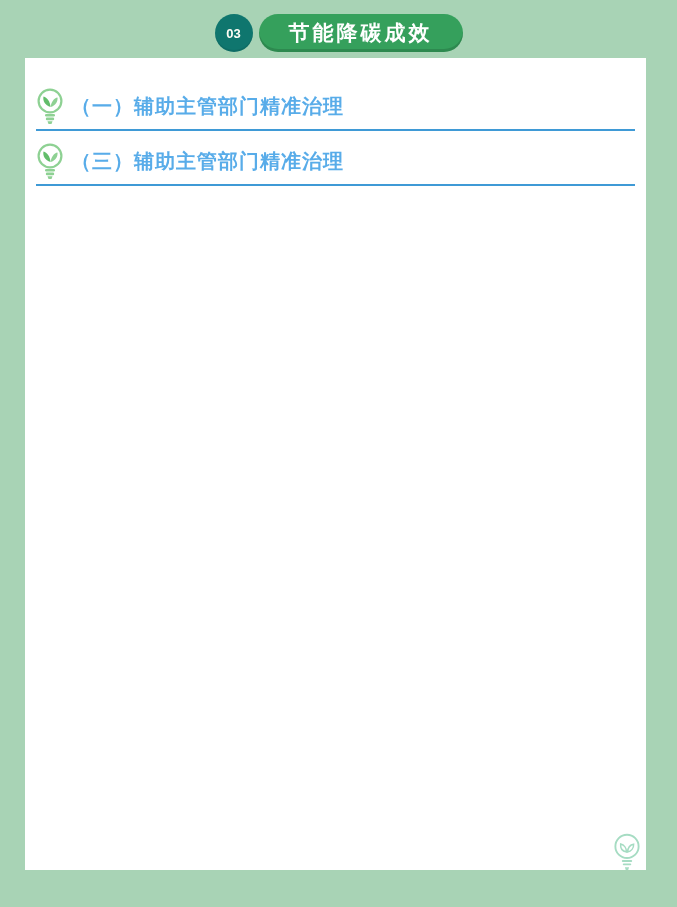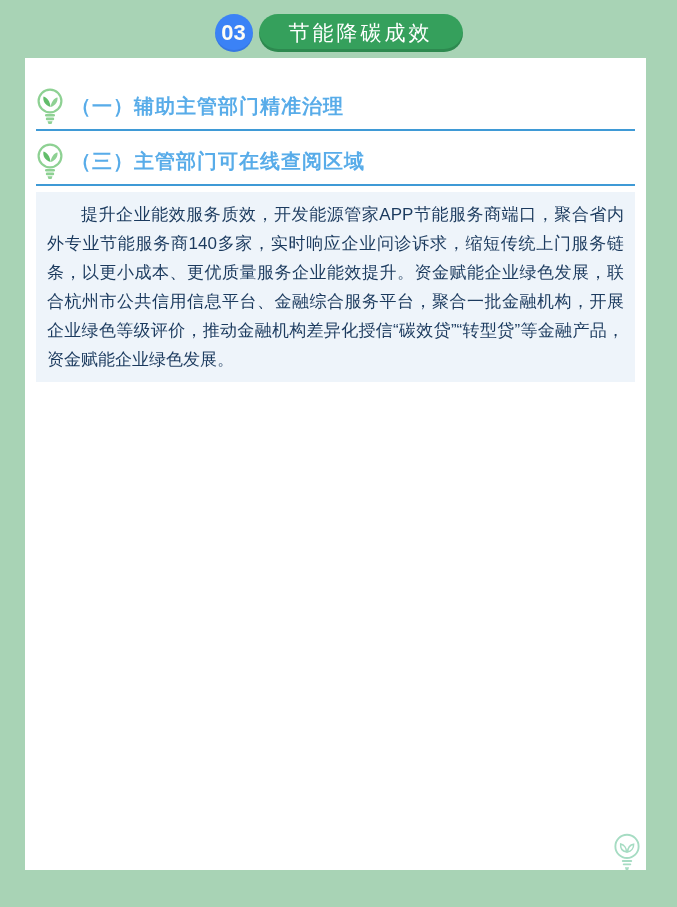--- a/index.html
+++ b/index.html
@@ -11,29 +11,29 @@
     overflow:hidden;
   }
 
   
   .badge-row {
     position:absolute; top:14px; left:0; width:100%;
     display:flex; justify-content:center; align-items:center; gap:6px;
   }
   .badge-num {
     width:38px; height:38px; border-radius:50%;
-    background:#3b82f6; color:#fffdf5;
-    font-weight:bold; font-size:22px;
+    background:#0f766e; color:#fffdf5;
+    font-weight:bold; font-size:13px;
     display:flex; align-items:center; justify-content:center;
     box-shadow: inset 0 -2px 0 rgba(0,0,0,.08);
   }
   .badge-pill {
     height:38px; padding:0 30px; border-radius:19px;
     background:#35a05c; color:#ffffff;
-    font-weight:normal; font-size:21px; letter-spacing:3px;
+    font-weight:bold; font-size:21px; letter-spacing:3px;
     display:flex; align-items:center;
     box-shadow: inset 0 -3px 0 rgba(0,0,0,.14);
   }
 
   
   .card {
     position:absolute; left:25px; top:58px;
     width:621px; height:812px;
     background:#ffffff;
   }
@@ -95,23 +95,22 @@
     <div class="section">
       <div class="sec-head">
         <svg class="sec-icon" viewBox="0 0 26 36" width="26" height="36">
           <circle cx="13" cy="13" r="11.4" fill="#ffffff" stroke="#8ed193" stroke-width="2.2"></circle>
           <path d="M13.5 19 C13 13 10 9.5 6.5 8.5 C5.5 12.5 8 17.5 13.5 19 Z" fill="#62bd6a"></path>
           <path d="M13.5 19 C14.5 13.5 17 10 20.5 9.5 C21 13.5 18.5 17.8 13.5 19 Z" fill="#8ed193"></path>
           <rect x="8" y="26" width="10" height="2.6" rx="1.3" fill="#8ed193"></rect>
           <rect x="8.8" y="29.6" width="8.4" height="2.6" rx="1.3" fill="#8ed193"></rect>
           <path d="M10.5 33.2 h5 l-1 2.8 h-3 Z" fill="#8ed193"></path>
         </svg>
-        <span class="sec-title">（三）主管部门可在线查阅区域</span>
+        <span class="sec-title">（三）辅助主管部门精准治理</span>
       </div>
-      <div class="sec-body">提升企业能效服务质效，开发能源管家APP节能服务商端口，聚合省内外专业节能服务商140多家，实时响应企业问诊诉求，缩短传统上门服务链条，以更小成本、更优质量服务企业能效提升。资金赋能企业绿色发展，联合杭州市公共信用信息平台、金融综合服务平台，聚合一批金融机构，开展企业绿色等级评价，推动金融机构差异化授信“碳效贷”“转型贷”等金融产品，资金赋能企业绿色发展。</div>
     </div>
 
   </div>
 
   <svg class="footer-icon" viewBox="0 0 36 44" width="34" height="42">
     <circle cx="18" cy="15" r="12.3" fill="none" stroke="#a6dcc3" stroke-width="2"></circle>
     <path d="M17.5 21 C13 20 10.8 16.5 11.3 12.5 C15 13.3 17.5 16.8 17.5 21 Z" fill="none" stroke="#a6dcc3" stroke-width="1.6"></path>
     <path d="M18.5 21 C19 16.2 21.5 13.2 25 12.7 C25.2 16.8 22.5 20.2 18.5 21 Z" fill="none" stroke="#a6dcc3" stroke-width="1.6"></path>
     <path d="M13.5 30.5 h9" stroke="#a6dcc3" stroke-width="2" stroke-linecap="round" fill="none"></path>
     <path d="M14.5 34 h7" stroke="#a6dcc3" stroke-width="2" stroke-linecap="round" fill="none"></path>

